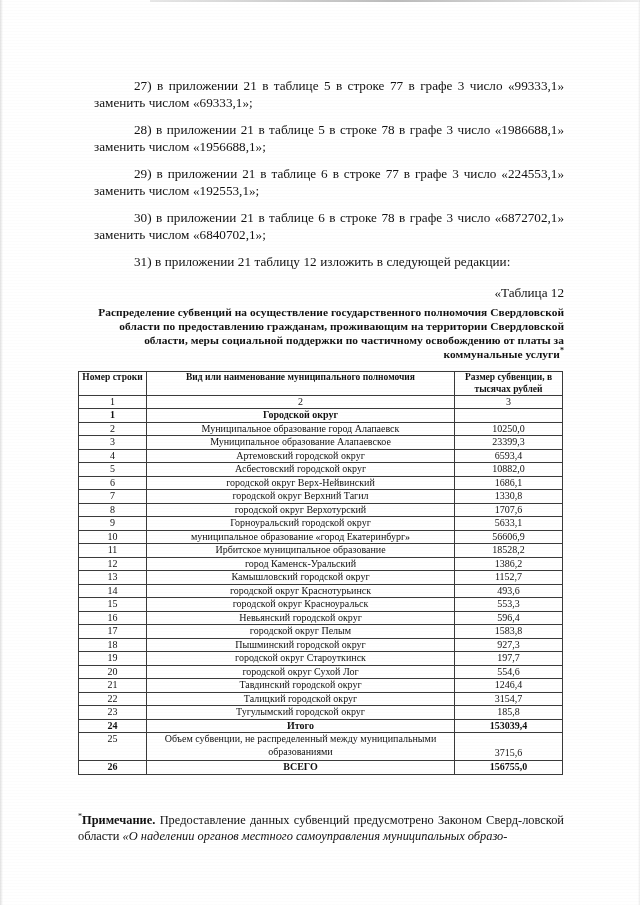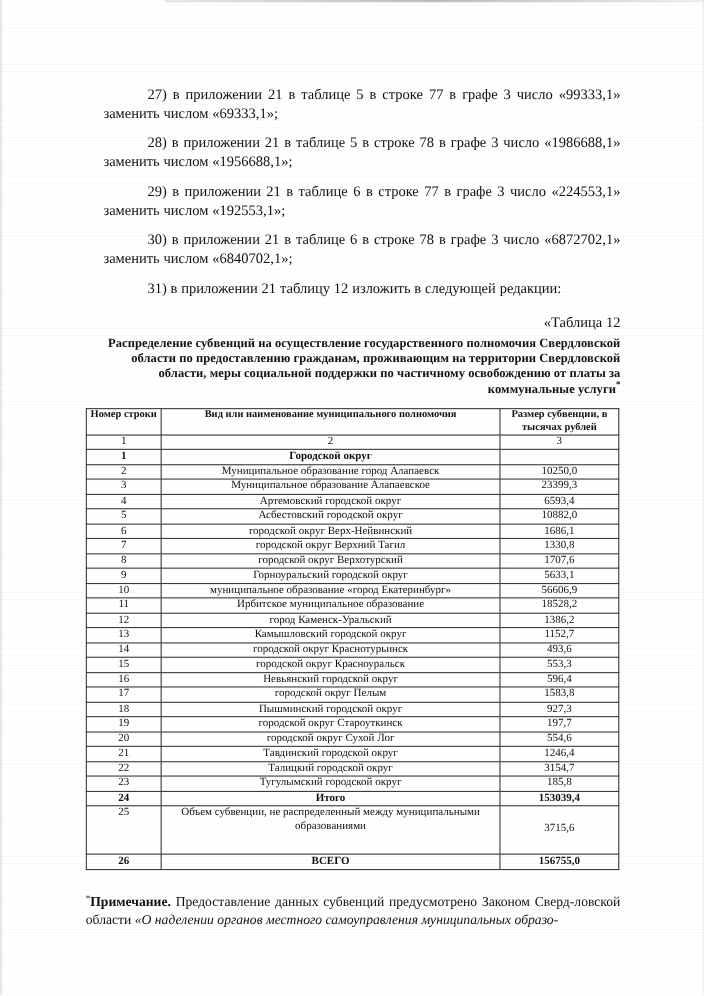--- a/index.html
+++ b/index.html
@@ -144,21 +144,21 @@
   }
   td.val {
     text-align: center;
     font-size: 10px;
     line-height: 12.5px;
     padding: 1px 14px 1px 0;
     vertical-align: bottom;
   }
   td.name.b, td.val.b, td.n.b { font-weight: bold; }
   tr.r-tall td { height: 26px; }
-  tr.r-tall td.val { vertical-align: bottom; padding-bottom: 17px; }
+  tr.r-tall td.val { vertical-align: bottom; padding-bottom: 1px; }
 
   
   .footnote {
     position: absolute;
     left: 78px;
     top: 812px;
     width: 486px;
     font-size: 12.4px;
     line-height: 16px;
     text-align: justify;

